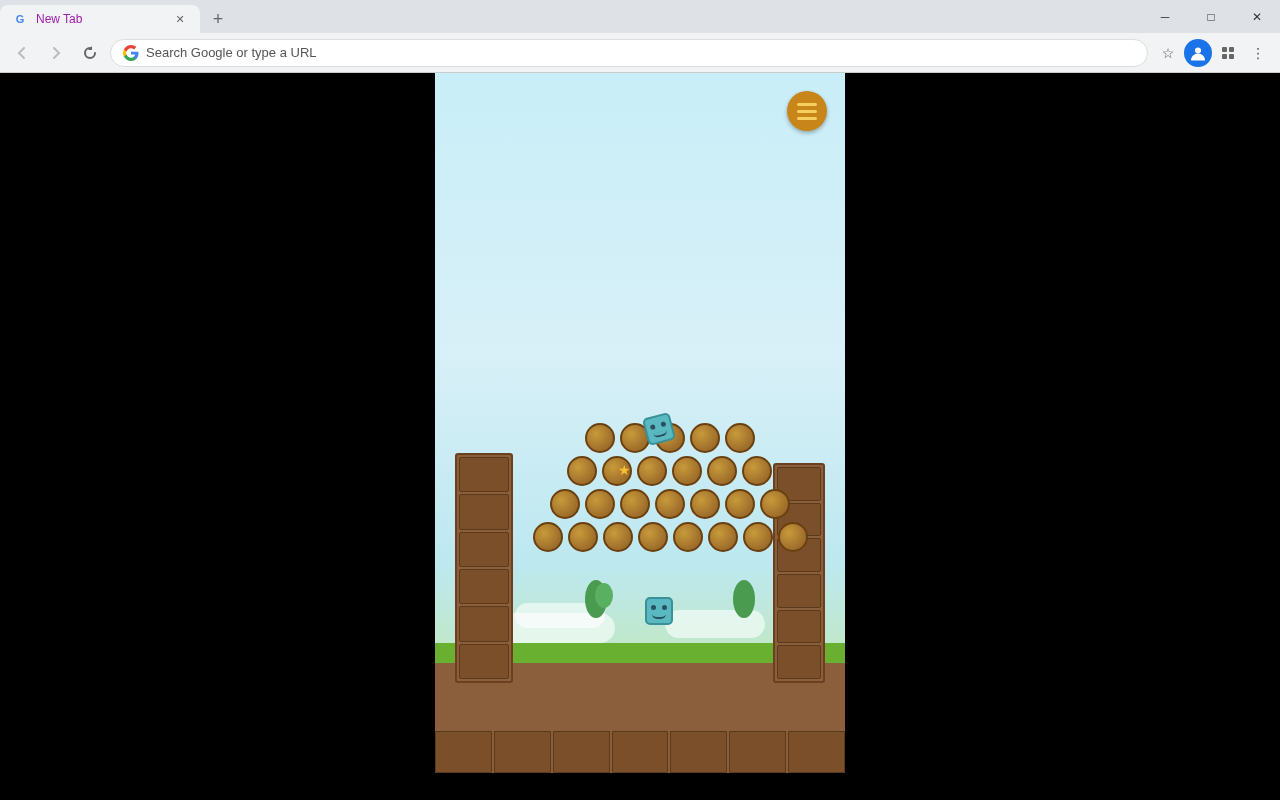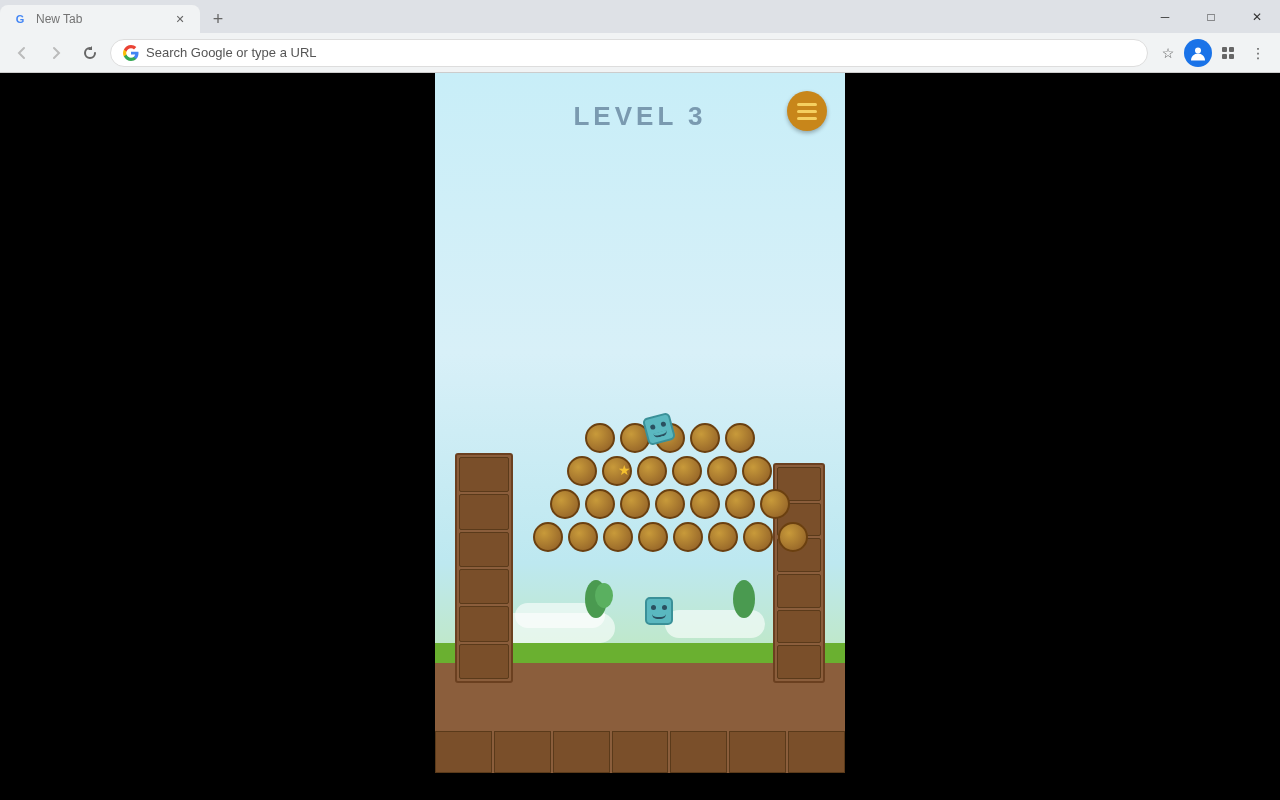--- a/index.html
+++ b/index.html
@@ -49,21 +49,21 @@
       gap: 8px;
     }
 
     .tab-favicon {
       width: 16px;
       height: 16px;
     }
 
     .tab-title {
       font-size: 12px;
-      color: #737373;
+      color: #a21caf;
       flex: 1;
     }
 
     .tab-close {
       width: 16px;
       height: 16px;
       border-radius: 50%;
       display: flex;
       align-items: center;
       justify-content: center;
@@ -398,21 +398,20 @@
 
     <div class="game-container">
 
       <div class="game-sky">
 
         <div class="horizon-cloud" style="bottom: 130px; left: 60px; width: 120px; height: 30px;"></div>
         <div class="horizon-cloud" style="bottom: 145px; left: 80px; width: 90px; height: 25px;"></div>
         <div class="horizon-cloud" style="bottom: 135px; right: 80px; width: 100px; height: 28px;"></div>
       </div>
 
-      <div class="level-text">LEVEL  3</div>
 
       <div class="menu-btn">
         <div class="menu-line"></div>
         <div class="menu-line"></div>
         <div class="menu-line"></div>
       </div>
 
       <div class="ground">
         <div class="ground-dirt"></div>
 

